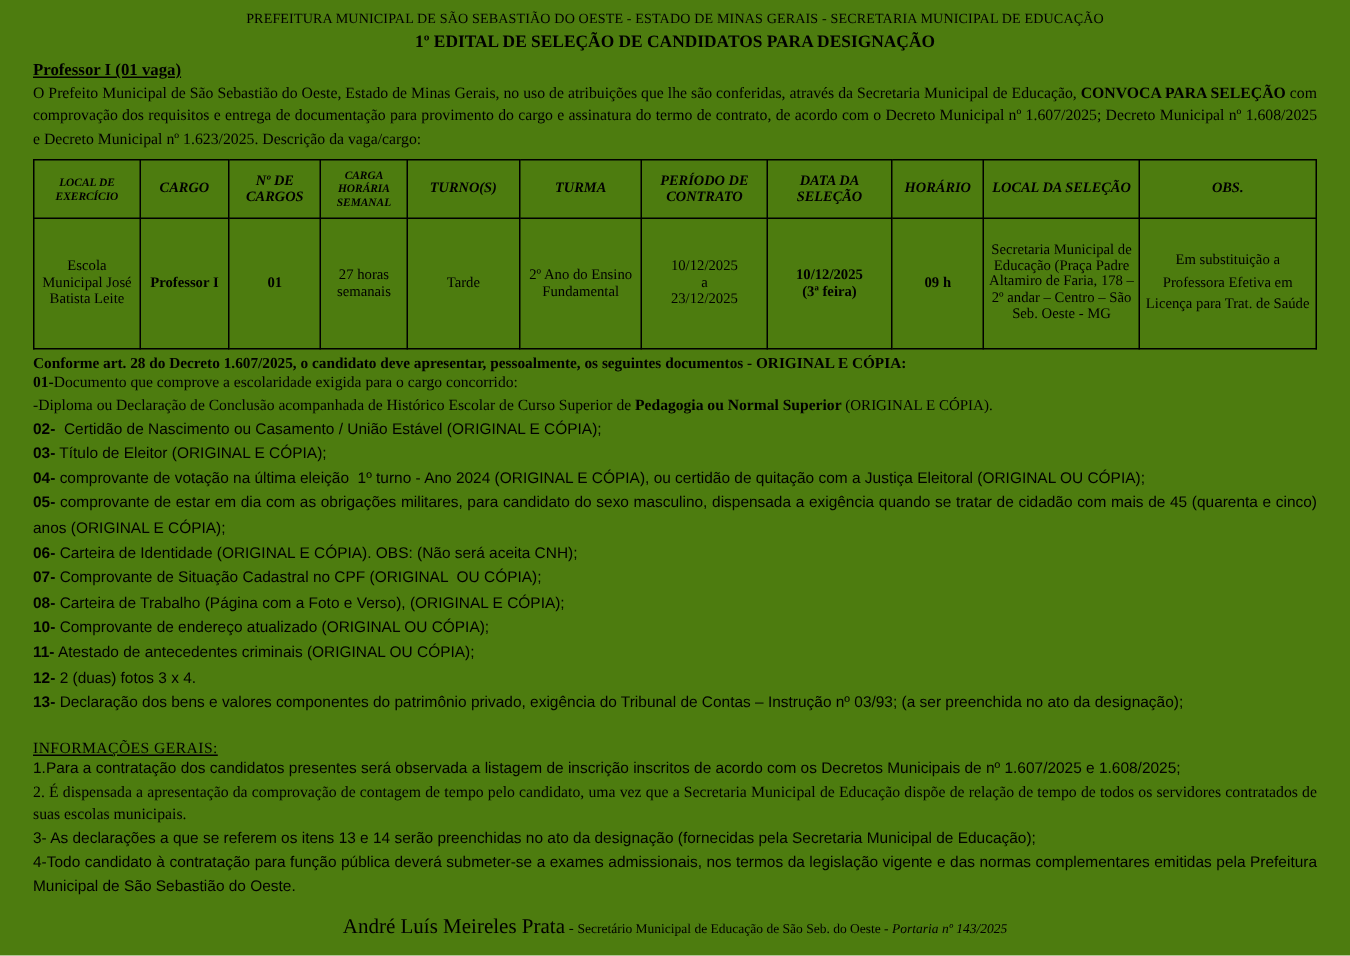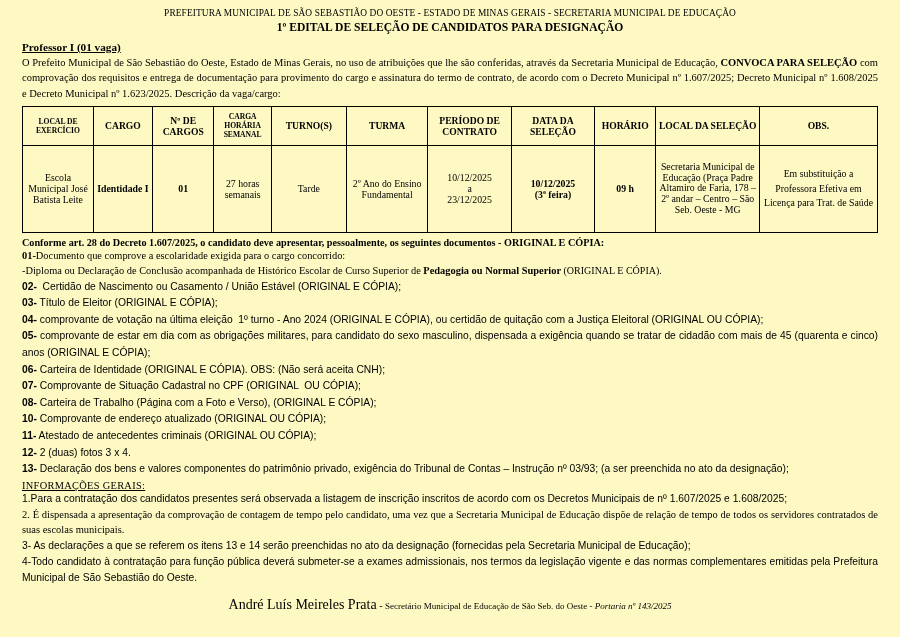--- a/index.html
+++ b/index.html
@@ -1,36 +1,36 @@
 <!DOCTYPE html>
 <html><head>
 <meta charset="utf-8">
 <style>
   html,body{margin:0;padding:0;background:#fff;}
   .page{
     width:900px;height:637px;box-sizing:border-box;
     padding:8px 22px 0 22px;
-    background:#fef9c3;color:#000000;
+    background:#4d7c0f;color:#000000;
     font-family:"Liberation Serif", serif;
     overflow:hidden;
   }
   .hdr1{font-size:9.4px;text-align:center;letter-spacing:0.1px;}
   .hdr2{font-size:11.6px;font-weight:bold;text-align:center;margin-top:3px;}
   .vacancy{font-size:11.2px;font-weight:bold;text-decoration:underline;margin-top:7px;}
   .intro{font-size:10.5px;text-align:justify;line-height:15.3px;margin-top:2px;}
   .intro b{font-weight:bold;}
 
   table.sched{
     width:100%;border-collapse:collapse;margin-top:5px;table-layout:fixed;
   }
   table.sched th, table.sched td{
     border:1.4px solid #000;text-align:center;vertical-align:middle;
     padding:1px 2px;overflow:hidden;
   }
-  table.sched th{font-weight:bold;font-size:9.6px;height:36px;}
+  table.sched th{font-weight:bold;font-size:9.6px;height:36px;font-style:italic;}
   table.sched th.th-small{font-size:7.6px;}
   table.sched td{height:84px;font-size:9.8px;}
   td.c-local{font-size:9.2px;}
   td.c-cargo{font-weight:bold;font-size:11.4px;}
   td.c-num{font-weight:bold;font-size:10px;}
   td.c-turma{font-size:8.4px;}
   td.c-data{font-weight:bold;font-size:10.2px;}
   td.c-hora{font-weight:bold;font-size:9.8px;}
   td.c-localsel{font-size:8.4px;line-height:10.8px;margin-left:24px;}
   td.c-obs{font-size:11.6px;line-height:14.5px;}
@@ -42,21 +42,21 @@
   .doc-serif .bld{font-weight:bold;}
   .doc-serif .sans-tail{font-family:Liberation Serif, serif;font-size:10px;}
   .doc-item{
     font-family:"Liberation Sans", sans-serif;
     font-size:10.3px;line-height:16.6px;
   }
   .doc-item .pnum{font-weight:bold;}
   .doc-item span, .doc-serif span{white-space:pre-wrap;}
   .doc-item.just{text-align:justify;}
 
-  .info-head{font-size:10.4px;text-decoration:underline;letter-spacing:0.3px;margin-top:2px;}
+  .info-head{font-size:10.4px;text-decoration:underline;letter-spacing:0.3px;margin-top:16px;}
   .info-sans{font-family:"Liberation Sans", sans-serif;font-size:10.3px;line-height:16.4px;}
   .info-serif{font-size:10.5px;text-align:justify;line-height:15.2px;}
   .info-sans.just{text-align:justify;}
 
   .signature{text-align:center;margin-top:8px;}
   .sig-name{font-size:14px;}
   .sig-sep{font-size:10px;}
   .sig-role{font-size:9px;}
   .sig-portaria{font-size:9px;font-style:italic;}
 </style>
@@ -95,21 +95,21 @@
       <th>TURNO(S)</th>
       <th>TURMA</th>
       <th>PERÍODO DE CONTRATO</th>
       <th>DATA DA SELEÇÃO</th>
       <th>HORÁRIO</th>
       <th>LOCAL DA SELEÇÃO</th>
       <th>OBS.</th>
     </tr>
     <tr>
       <td class="c-local">Escola Municipal José Batista Leite</td>
-      <td class="c-cargo">Identidade I</td>
+      <td class="c-cargo">Professor I</td>
       <td class="c-num">01</td>
       <td>27 horas semanais</td>
       <td>Tarde</td>
       <td class="c-turma">2º Ano do Ensino Fundamental</td>
       <td>
         <div>10/12/2025</div>
         <div>a</div>
         <div>23/12/2025</div>
       </td>
       <td class="c-data">

